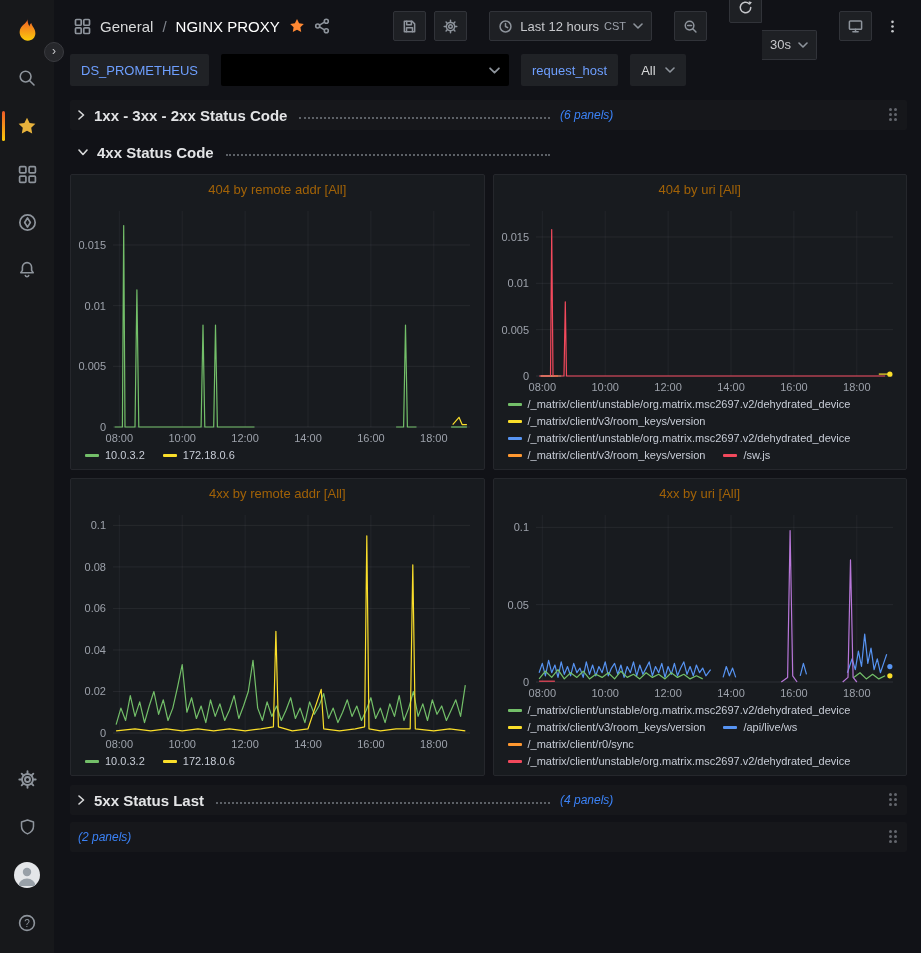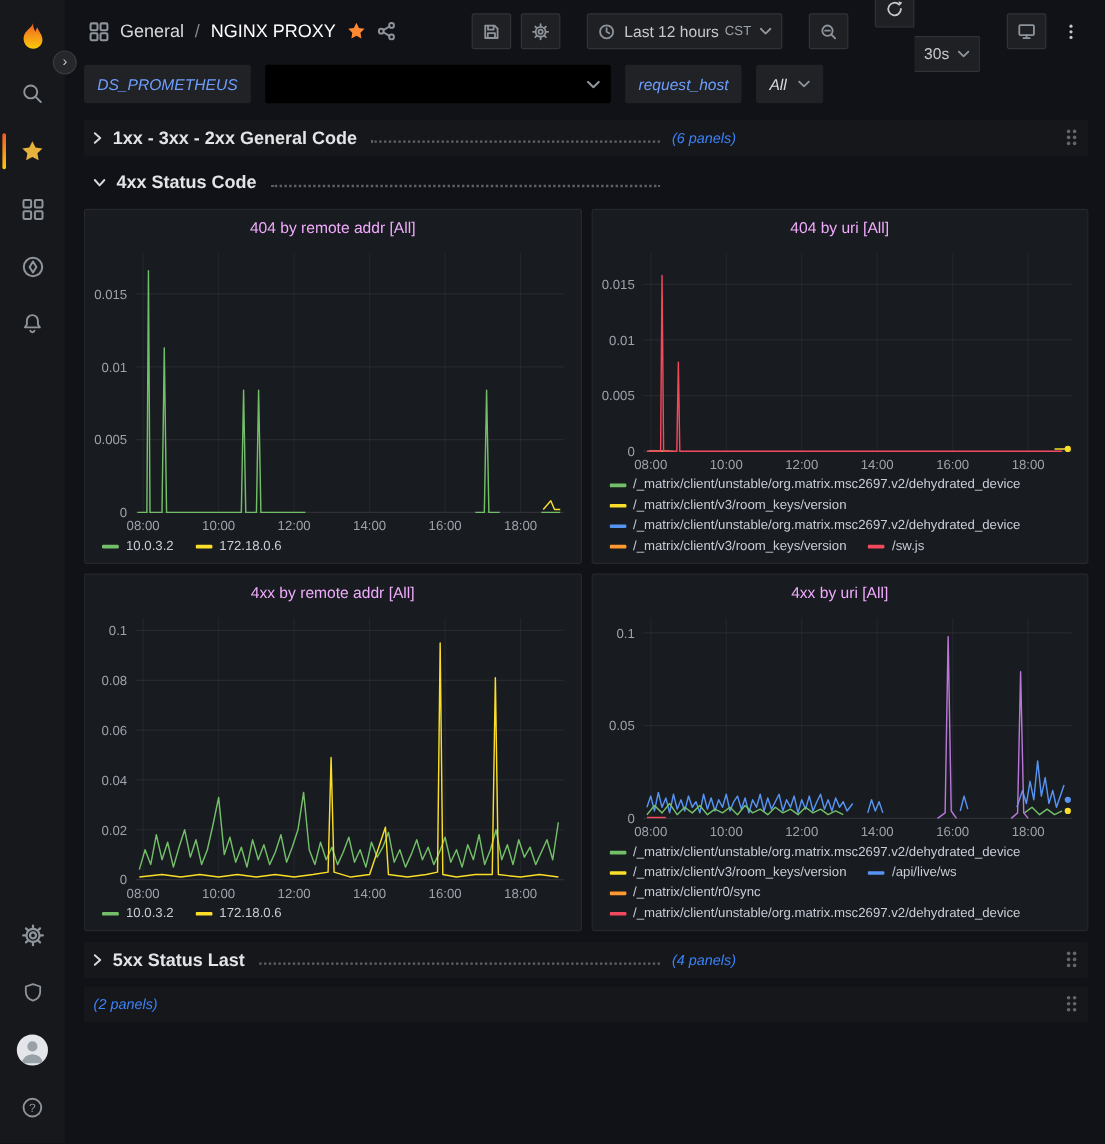--- a/index.html
+++ b/index.html
@@ -47,21 +47,21 @@
     background:#1e2024; border:1px solid #313339; border-radius:2px;
     color:#c7c8cc; font-size:13px; cursor:pointer; white-space:nowrap;
   }
   .tb-btn.flat { background:transparent; border-color:transparent; padding:0 4px; }
   .split { display:flex; }
   .split .tb-btn:first-child { border-top-right-radius:0; border-bottom-right-radius:0; }
   .split .tb-btn:last-child  { border-top-left-radius:0; border-bottom-left-radius:0; border-left:none;margin-top:37px; }
   .tz { font-size:11px; color:#9da2ab; margin-left:-2px; }
   .sp6 { width:6px; }
   
-  .varbar { display:flex; align-items:center; gap:12px; padding:2px 16px 8px 16px;font-style:italic; }
+  .varbar { display:flex; align-items:center; gap:12px; padding:2px 16px 8px 16px; }
   .var-chip {
     height:32px; display:flex; align-items:center; padding:0 11px; gap:9px;
     background:#202226; border-radius:2px; font-size:13px; cursor:pointer;
   }
   .var-chip.link { color:#6e9fff; font-weight:500; }
   .var-black {
     width:288px; height:32px; background:#000000; border-radius:2px;
     display:flex; align-items:center; justify-content:flex-end; padding-right:9px; cursor:pointer;
   }
   
@@ -81,21 +81,21 @@
   .drag-handle i { width:3px; height:3px; background:#63666d; border-radius:50%; }
   
   .panel-grid { display:grid; grid-template-columns:1fr 1fr; gap:8px; margin-bottom:9px; }
   .panel {
     background:#181b1f; border:1px solid #25272c; border-radius:2px;
     height:296px; display:flex; flex-direction:column; overflow:hidden;
   }
   .panel.tall { height:298px; }
   .panel-title {
     flex:none; height:28px; display:flex; align-items:center; justify-content:center;
-    font-size:13px; font-weight:500; color:#f0abfc; cursor:pointer;
+    font-size:13px; font-weight:500; color:#a16207; cursor:pointer;
   }
   .chart { flex:1; min-height:0; position:relative; }
   .chart.mh150 { min-height:150px; }
   .chart.mh190 { min-height:190px; }
   .chart svg { position:absolute; left:0; top:0; }
   .chart text { fill:#9da2ab; font-size:11px; font-family:"Liberation Sans",sans-serif; }
   .legend {
     flex:none; display:flex; flex-wrap:wrap; align-content:flex-start;
     column-gap:18px; row-gap:5px; padding:2px 10px 8px 14px;
     font-size:11px; color:#c7ccd6; overflow:hidden;
@@ -290,21 +290,21 @@
 
   <div class="content">
 
     <div class="row-header collapsed">
       <div class="row-left">
         <span class="row-chev">
           <svg viewBox="0 0 7 10" width="7" height="10" class="ic-stroke" style="stroke:#d8d9da">
               <polyline points="1,1 5.5,5 1,9"></polyline>
             </svg>
         </span>
-        <span class="row-title">1xx - 3xx - 2xx General Code</span>
+        <span class="row-title">1xx - 3xx - 2xx Status Code</span>
         <span class="leader"></span>
       </div>
       <span class="row-count">(6 panels)</span>
       <span class="row-fill"></span>
       <span class="drag-handle">
           <i></i>
           <i></i>
           <i></i>
           <i></i>
           <i></i>

